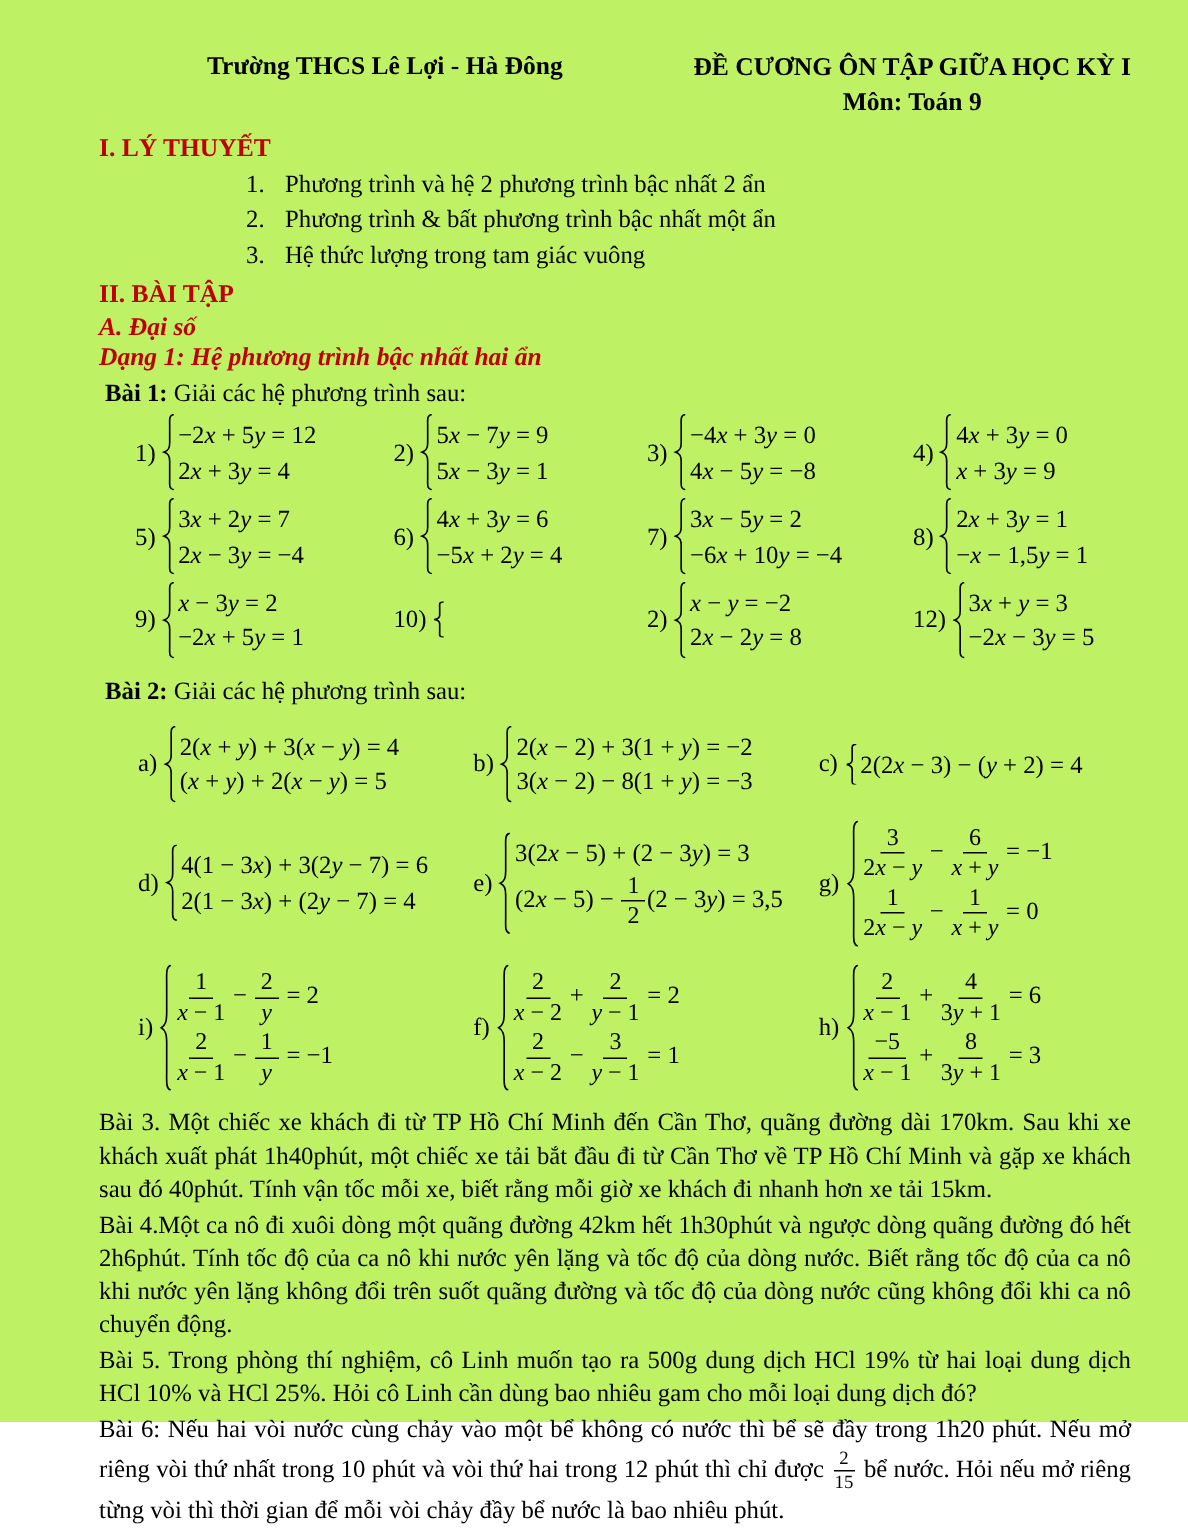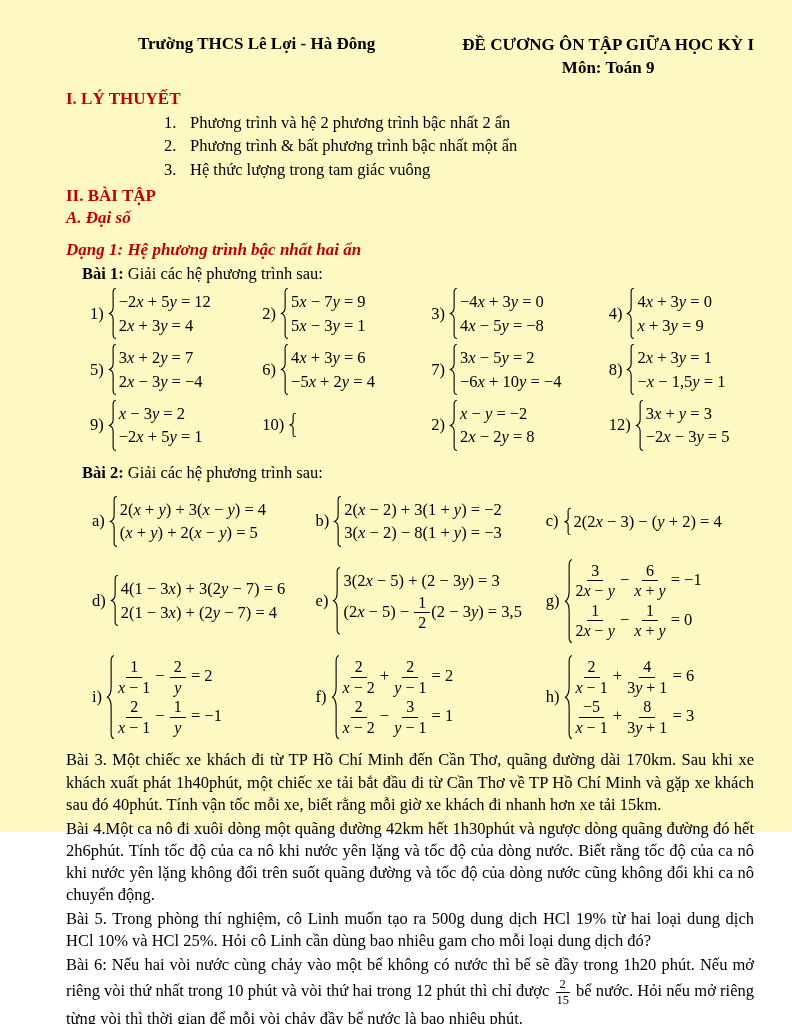--- a/index.html
+++ b/index.html
@@ -1,43 +1,43 @@
 <!DOCTYPE html>
 <html><head>
 <meta charset="utf-8">
 <style>
   html,body{margin:0;padding:0}
   body{
     width:792px;height:1024px;background:#ffffff;color:#000;
     font-family:"Liberation Serif","DejaVu Serif",serif;
     font-size:16.5px;overflow:hidden;
   }
-  .page{width:792px;height:832px;padding:34px 38px 0 66px;box-sizing:border-box;background:#fef9c3}
+  .page{width:792px;height:948px;padding:34px 38px 0 66px;box-sizing:border-box;background:#bef264}
 
   
   .header{display:flex;align-items:flex-start}
   .school{font-weight:bold;margin-left:72px;font-size:17px;white-space:nowrap}
   .title-block{margin-left:auto;text-align:center;font-weight:bold;font-size:17px;line-height:1.35}
 
   
   .red{color:#c00000}
   .h{font-weight:bold;font-size:17px}
   .it{font-style:italic}
   .h-theory{margin-top:9px}
   .h-baitap{margin-top:5px}
   .h-daiso{margin-top:2px}
-  .h-dang1{margin-top:12px}
+  .h-dang1{margin-top:0}
 
   
   .theory{margin:2px 0 0 98px}
   .theory-item{display:flex;line-height:1.42}
   .theory-num{width:26px;flex:none}
 
   
-  .prob-intro{margin:2px 0 0 16px;line-height:1.4}
+  .prob-intro{margin:2px 0 0 4px;line-height:1.4}
   .prob-intro b{font-weight:bold}
 
   
   .grid4{display:grid;grid-template-columns:1.02fr 1fr 1.05fr 0.86fr;padding-left:24px;row-gap:9px;margin:5px 0 12px;align-items:center}
   .grid3{display:grid;grid-template-columns:1.02fr 1.05fr 0.95fr;padding-left:26px;row-gap:16px;margin:14px 0 12px;align-items:center}
 
   .system{display:flex;align-items:center}
   .sys-label{margin-right:4px;flex:none}
   .brace{align-self:stretch;width:9px;position:relative;flex:none}
   .brace svg{position:absolute;left:0;top:-2px;width:100%;height:calc(100% + 4px)}

